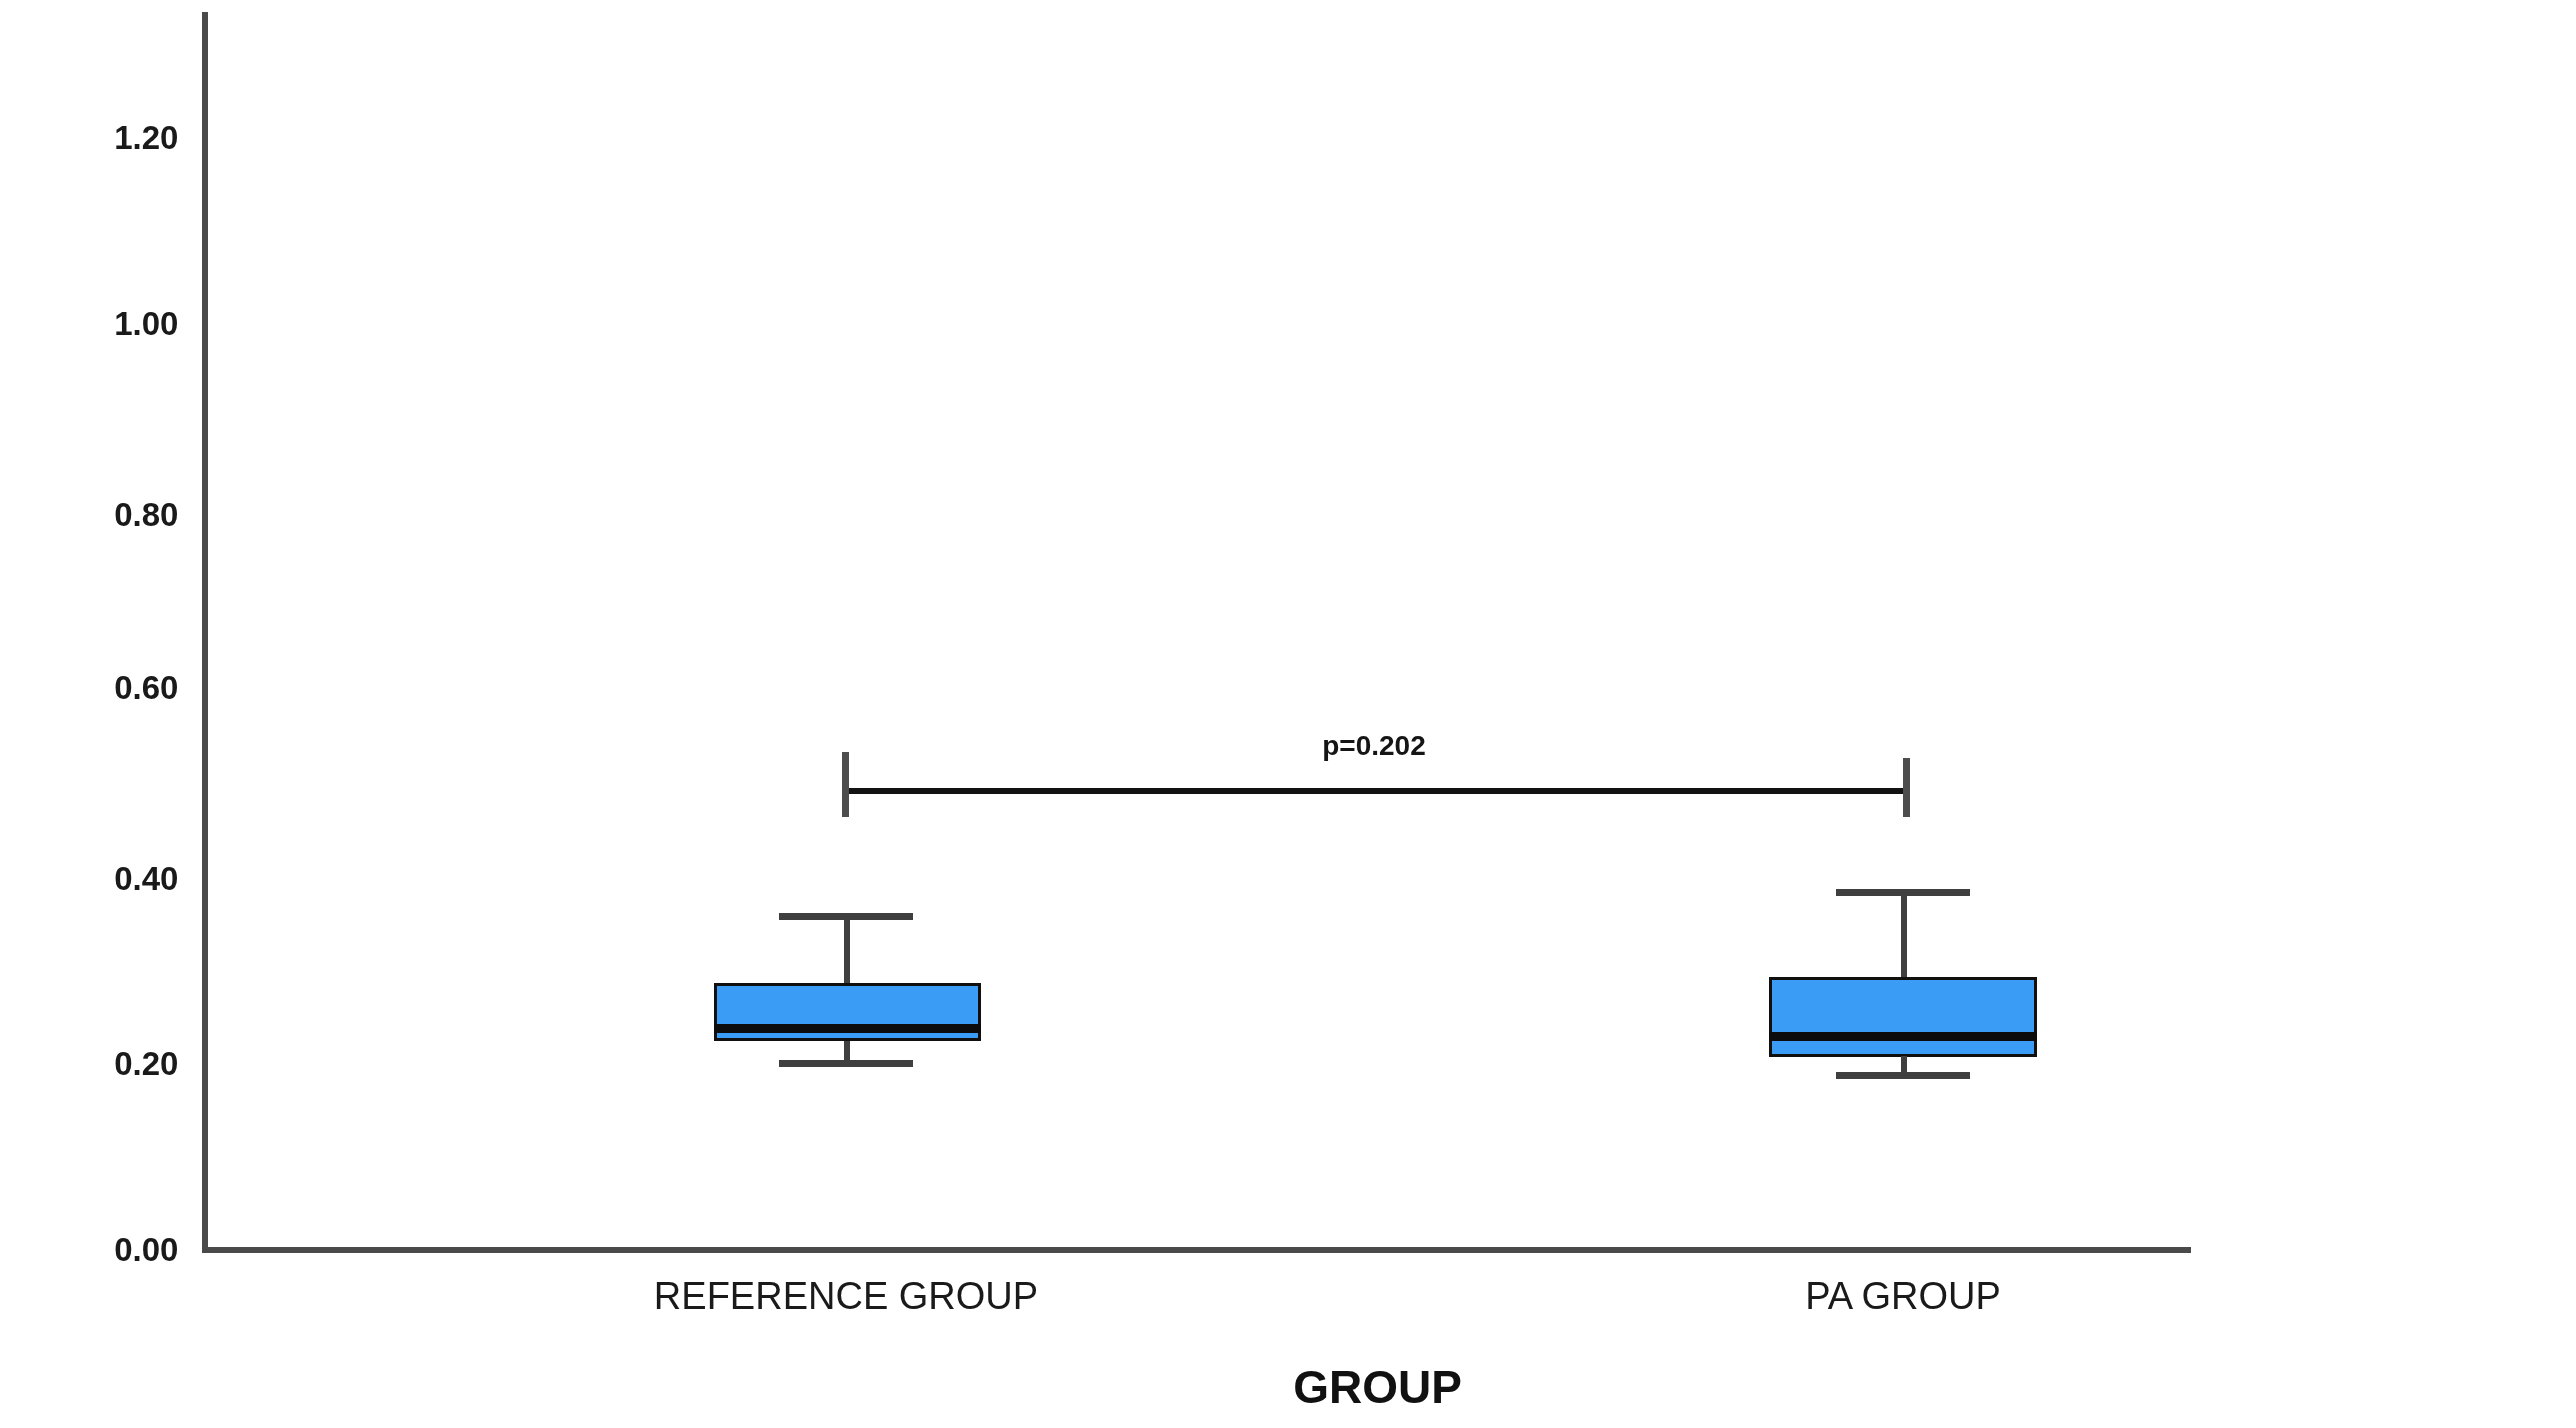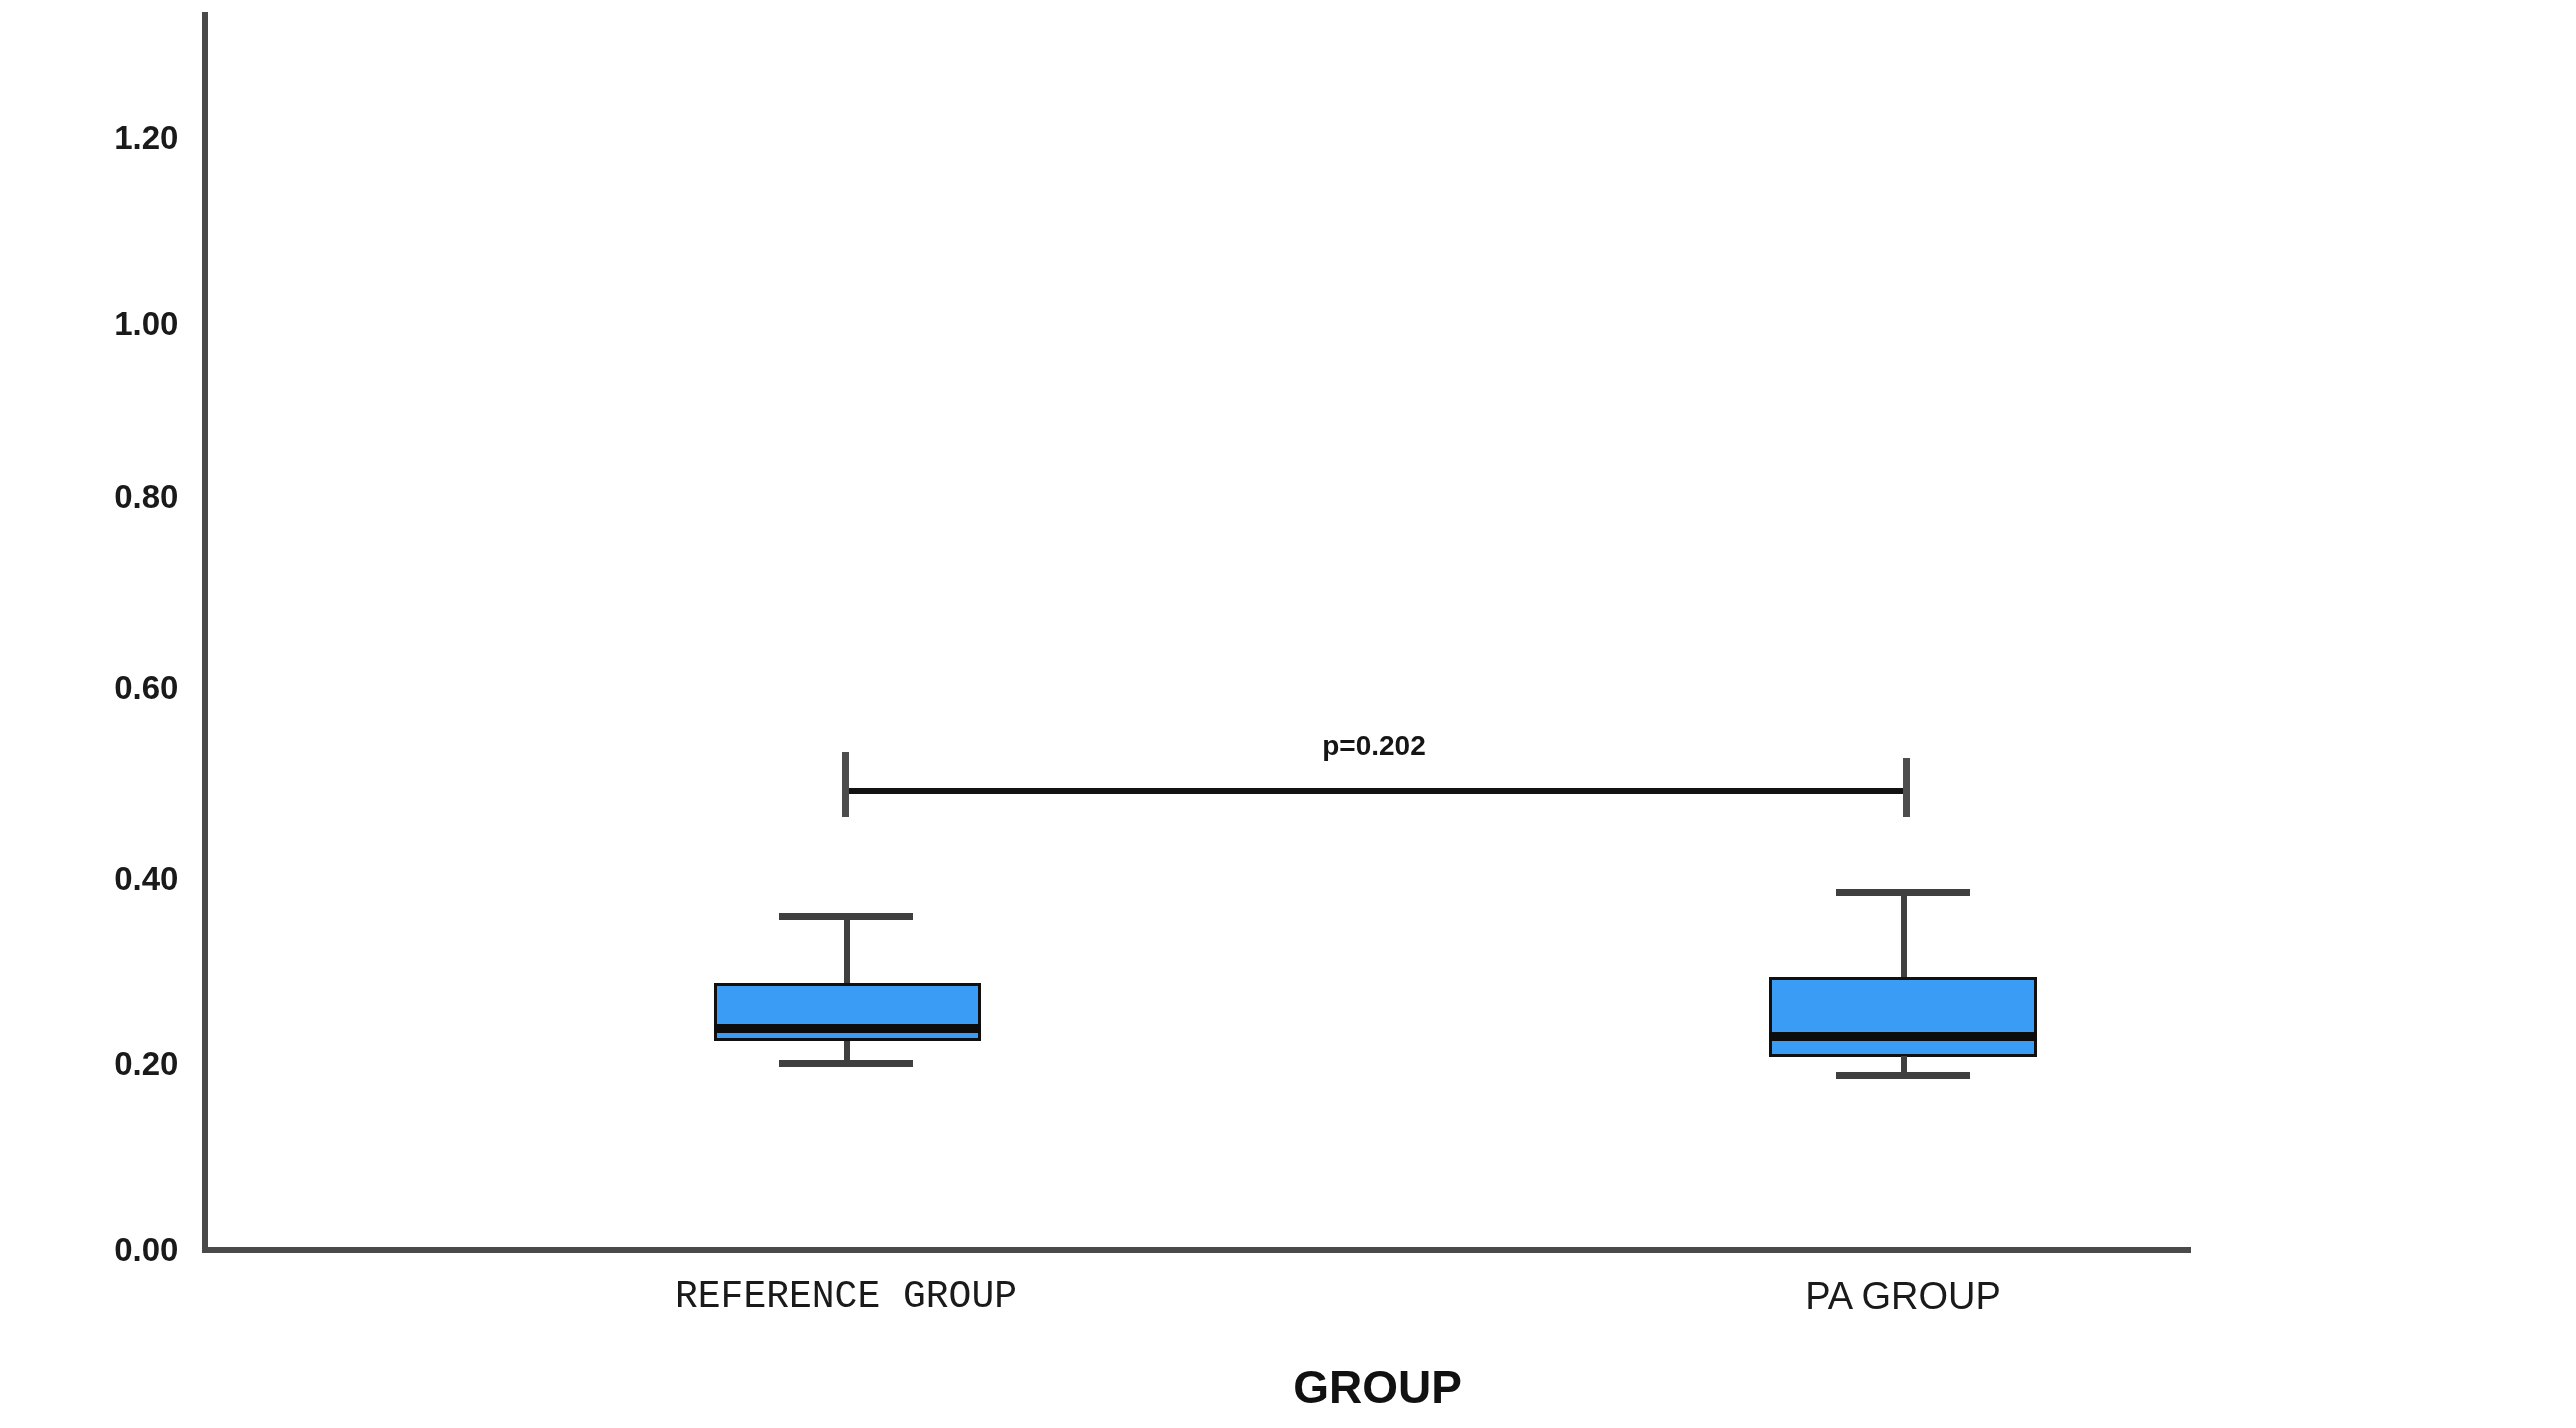--- a/index.html
+++ b/index.html
@@ -127,21 +127,21 @@
 
 <div id="figure">
 
   <div class="y-title-wrap">
     
   </div>
 
   <div class="ytick-holder">
     <div class="ytick" style="top:138px">1.20</div>
     <div class="ytick" style="top:324px">1.00</div>
-    <div class="ytick" style="top:497px">0.80</div>
+    <div class="ytick" style="top:515px">0.80</div>
     <div class="ytick" style="top:688px">0.60</div>
     <div class="ytick" style="top:879px">0.40</div>
     <div class="ytick" style="top:1064px">0.20</div>
     <div class="ytick" style="top:1250px">0.00</div>
   </div>
 
   <div class="axis-v" style="left:202px; top:12.2px; width:5.7px; height:1241px;"></div>
   <div class="axis-h" style="left:202px; top:1247px; width:2362px; height:5.7px;"></div>
 
   <div class="whisker-v" style="left:844px; top:916px; height:69px;"></div>
@@ -161,21 +161,21 @@
   <div class="boxrect" style="left:1769px; top:977px; width:268px; height:80px;"></div>
   <div class="medline" style="left:1769px; top:1032px; width:268px; height:9px;"></div>
   <div class="whisker-v" style="left:1901px; top:1056px; height:20.3px;"></div>
   <div class="whisker-cap" style="left:1836px; top:1072px; width:134px;"></div>
 
   <div class="sig-line" style="left:845px; top:788px; width:1060px;"></div>
   <div class="sig-tick" style="left:842px; top:752px; height:65px;"></div>
   <div class="sig-tick" style="left:1903px; top:758px; height:59px;"></div>
   <div class="sig-label" style="left:1374px; top:730px;">p=0.202</div>
 
-  <div class="xtick" style="left:846px;font-family:Liberation Mono, monospace;">REFERENCE GROUP</div>
+  <div class="xtick" style="left:846px;">REFERENCE GROUP</div>
   <div class="xtick" style="left:1903px;">PA GROUP</div>
 
   <div class="x-axis-title">
     <span class="x-axis-title-inner">GROUP</span>
   </div>
 
 </div>
 
 
 </body></html>

